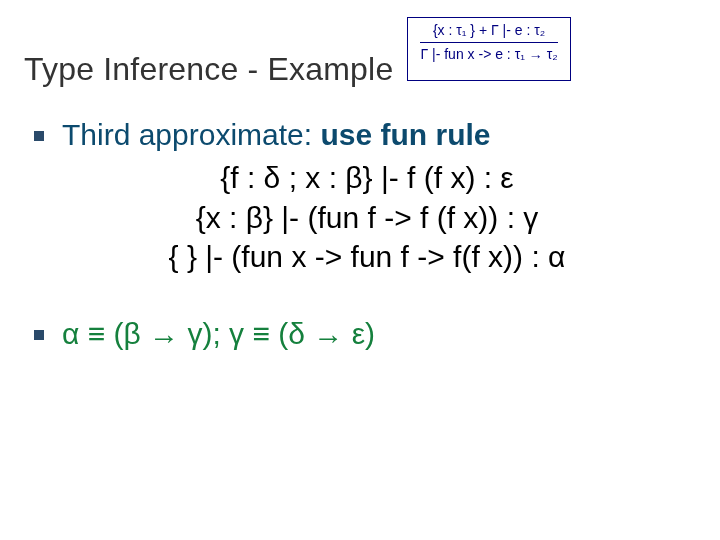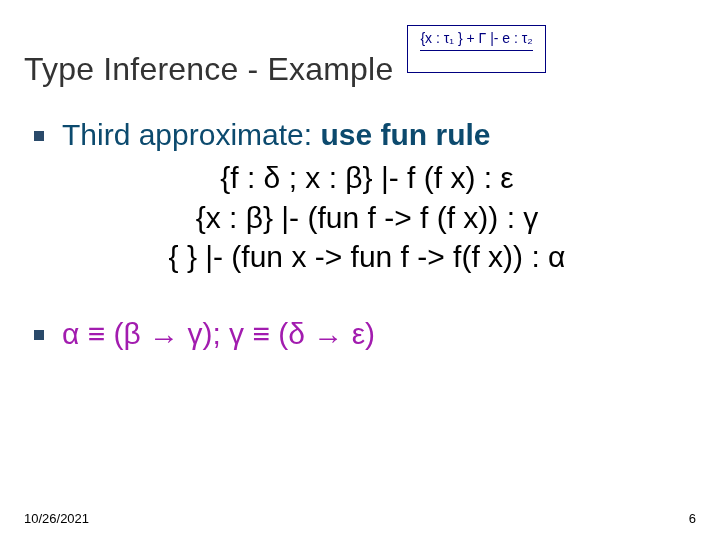--- a/index.html
+++ b/index.html
@@ -84,21 +84,21 @@
     font-size: 30px;
     color: #000000;
     line-height: 1.32;
     font-family: Arial, Helvetica, sans-serif;
   }
   .second-block {
     padding: 40px 20px 0 34px;
   }
   .constraint {
     font-size: 30px;
-    color: #a21caf;
+    color: #15803d;
     font-family: Arial, Helvetica, sans-serif;
   }
   .footer {
     position: absolute;
     bottom: 14px;
     left: 24px;
     right: 24px;
     display: flex;
     justify-content: space-between;
     font-size: 13px;
@@ -108,20 +108,21 @@
 </head>
 <body>
 
 <div class="slide">
 
   <div class="title-row">
     <div class="title">Type Inference - Example</div>
     <div class="rule-box">
       <div class="rule-top">{x : τ₁ } + Γ |- e : τ₂</div>
       <hr class="rule-hr">
+      <div class="rule-bot">Γ |- fun x -&gt; e : τ₁ → τ₂</div>
     </div>
   </div>
 
   <div class="body">
     <div class="bullet-row">
       <div class="bullet"></div>
       <div class="lead">
         <span>Third approximate: </span><b>use fun rule</b>
       </div>
     </div>
@@ -132,18 +133,14 @@
     </div>
   </div>
 
   <div class="second-block">
     <div class="bullet-row">
       <div class="bullet"></div>
       <div class="constraint">α ≡ (β → γ);  γ ≡ (δ → ε)</div>
     </div>
   </div>
 
-  <div class="footer">
-    <span>10/26/2021</span>
-    <span>6</span>
-  </div>
 
 </div>
 
 </body></html>

